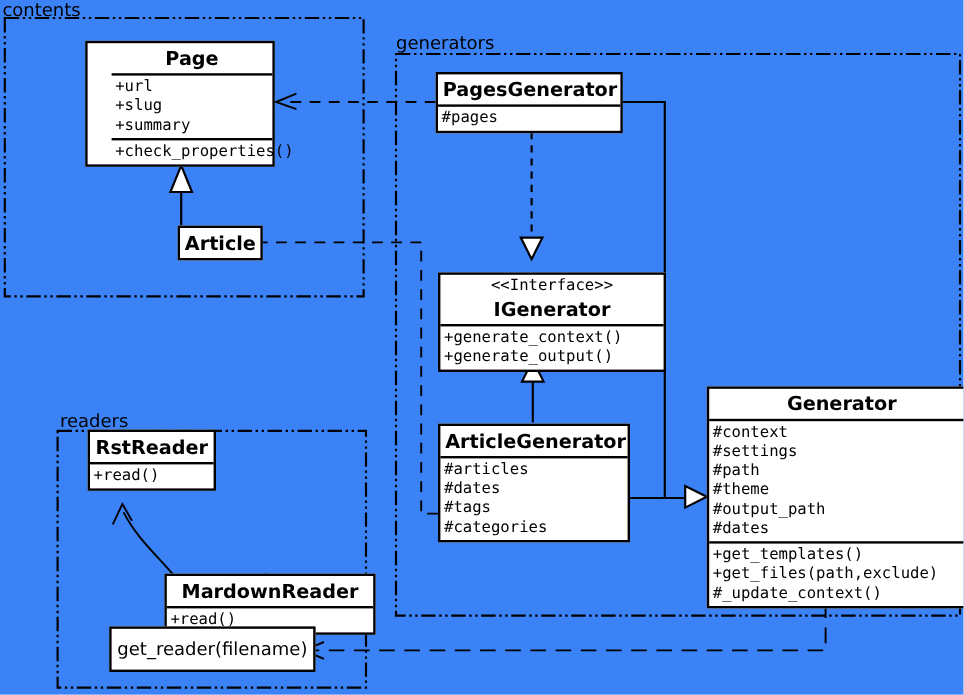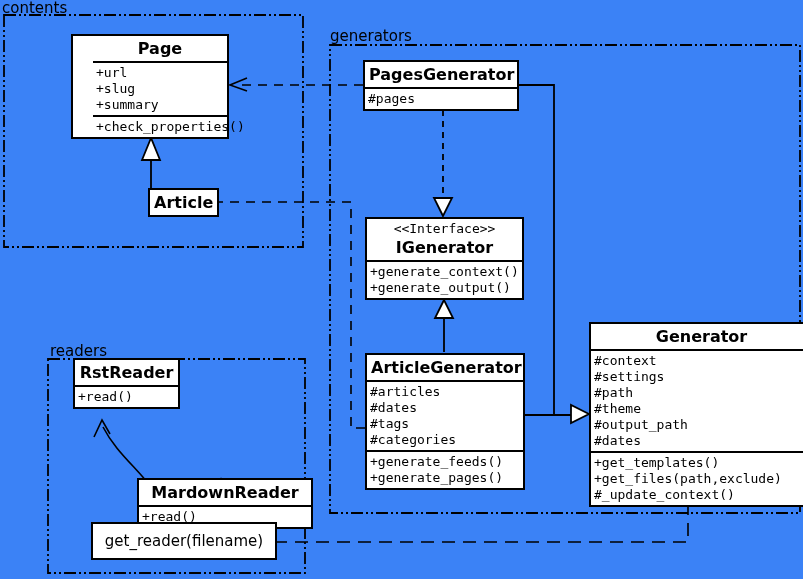--- a/index.html
+++ b/index.html
@@ -25,27 +25,27 @@
   }
   .cls-section{
     font:13px "DejaVu Sans Mono",monospace;line-height:16px;
     padding:2px 1px 2px 3px;white-space:nowrap;
   }
   .cls-section + .cls-section{border-top:2px solid #000;}
   .member{white-space:nowrap;}
   #cls-page{left:71px;top:34px;width:158px;padding-left:20px;}
   #cls-article{left:116px;top:188px;width:71px;margin-left:32px;}
   #cls-pagesgen{left:363px;top:60px;width:156px;}
-  #cls-igen{left:365px;top:217px;width:159px;}
+  #cls-igen{left:365px;top:227px;width:190px;}
   #cls-articlegen{left:365px;top:353px;width:160px;}
   #cls-generator{left:589px;top:322px;width:225px;}
   #cls-rst{left:73px;top:358px;width:107px;}
   #cls-md{left:137px;top:430px;width:176px;margin-top:48px;}
   #cls-getreader{
-    left:91px;top:522px;width:186px;height:38px;
+    left:91px;top:522px;width:172px;height:38px;
     display:flex;align-items:center;justify-content:center;
     font:15px "DejaVu Sans",sans-serif;white-space:nowrap;
   }
   #lbl-contents{left:2px;top:1px;}
   #lbl-generators{left:330px;top:29px;}
   #lbl-readers{left:50px;top:344px;}
 </style>
 </head>
 <body>
 
@@ -145,24 +145,20 @@
   </div>
 
   <div class="uml-class" id="cls-articlegen">
     <div class="cls-title bordered">ArticleGenerator</div>
     <div class="cls-section">
         <div class="member">#articles</div>
         <div class="member">#dates</div>
         <div class="member">#tags</div>
         <div class="member">#categories</div>
       </div>
-    <div class="cls-section">
-        <div class="member">+generate_feeds()</div>
-        <div class="member">+generate_pages()</div>
-      </div>
   </div>
 
   <div class="uml-class" id="cls-generator">
     <div class="cls-title bordered">Generator</div>
     <div class="cls-section">
         <div class="member">#context</div>
         <div class="member">#settings</div>
         <div class="member">#path</div>
         <div class="member">#theme</div>
         <div class="member">#output_path</div>

